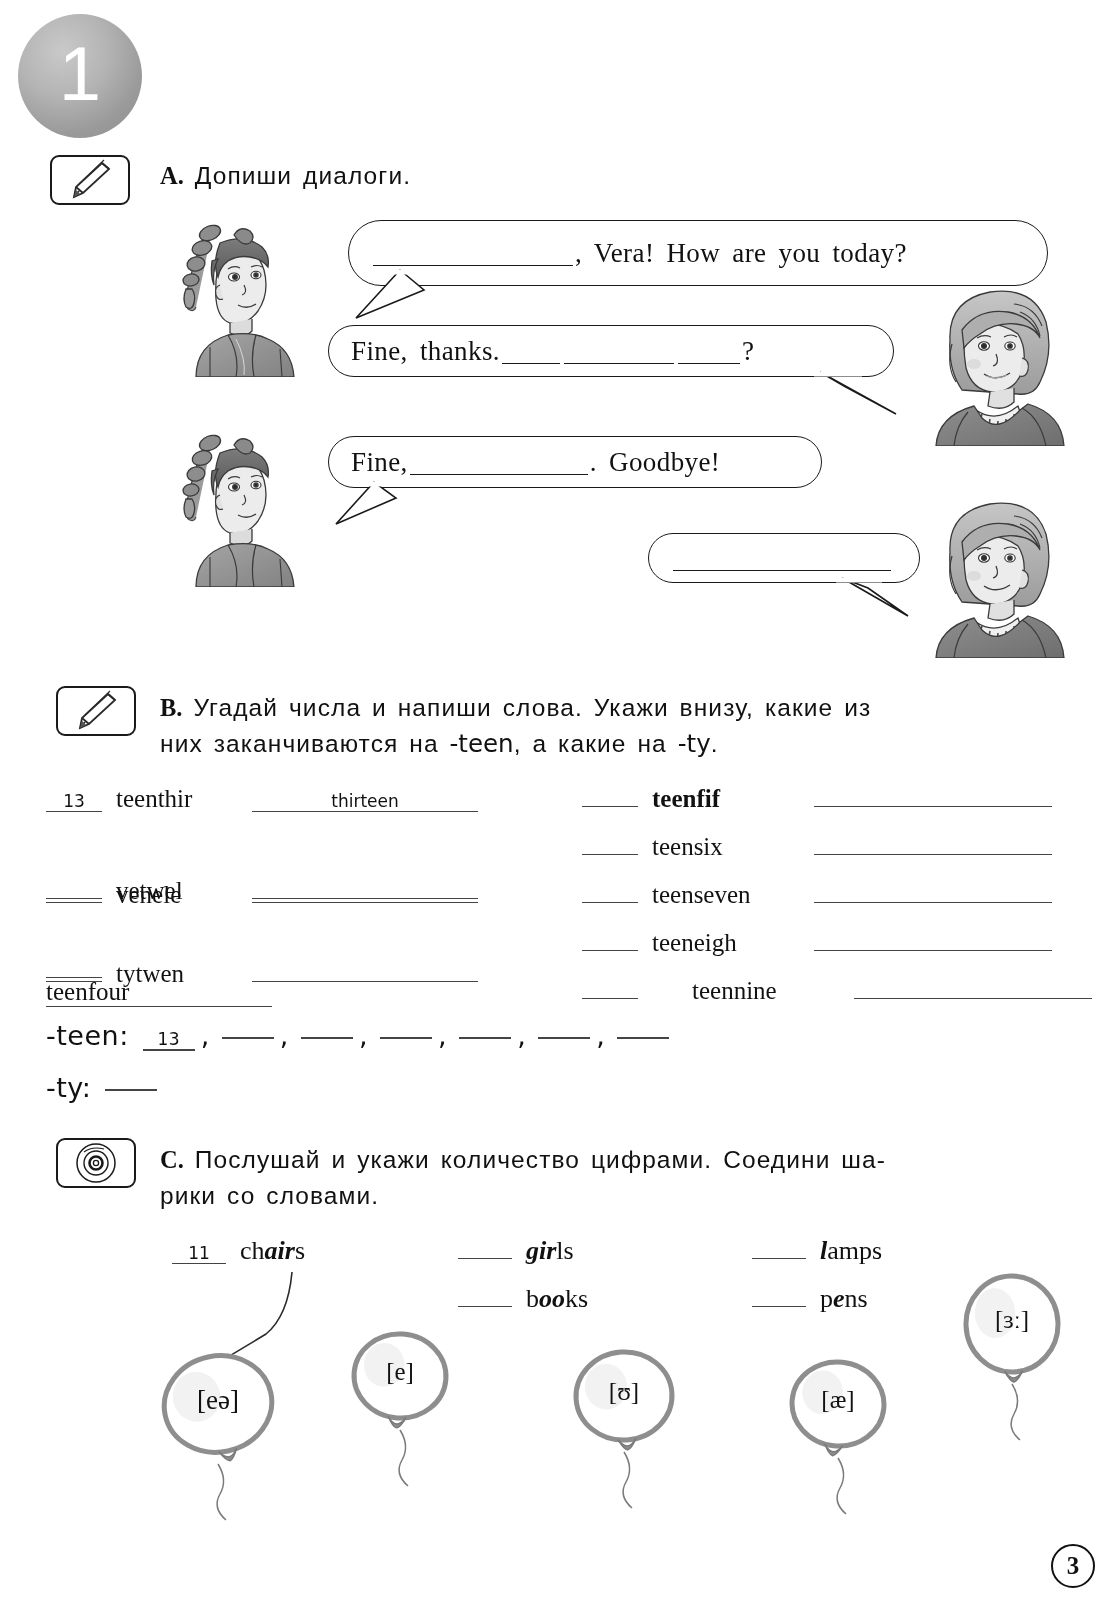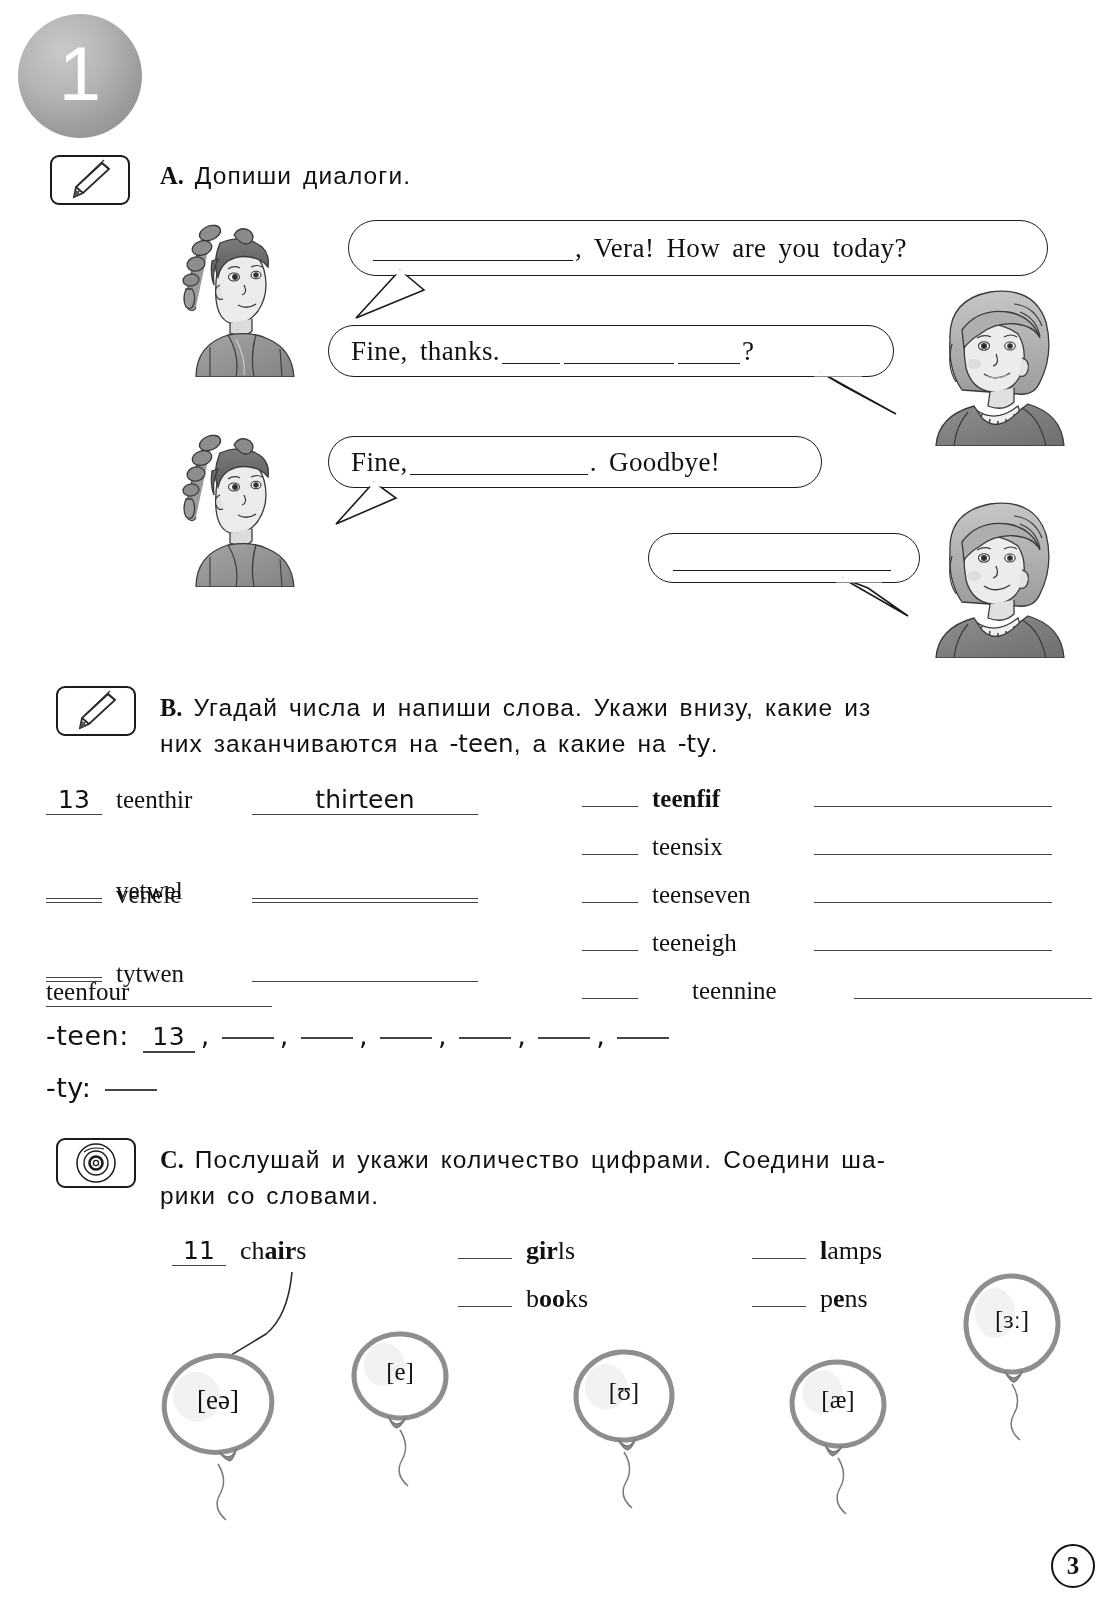--- a/index.html
+++ b/index.html
@@ -83,42 +83,42 @@
   
   .numline {
     position: absolute;
     font-family: "Liberation Serif", serif;
     font-size: 25px;
     display: flex; align-items: baseline;
     white-space: nowrap;
   }
   .writein {
     font-family: "DejaVu Sans", sans-serif;
-    font-size: 25px;
+    font-size: 17px;
     color: #111;
   }
 
   .answerline {
     position: absolute;
     font-family: "DejaVu Sans", sans-serif;
     font-size: 27px;
     display: flex; align-items: baseline;
     white-space: nowrap;
     letter-spacing: 0.5px;
   }
 
   
   .wordcell {
     position: absolute;
     font-family: "Liberation Serif", serif;
     font-size: 26px;
     display: flex; align-items: baseline; gap: 14px;
     white-space: nowrap;
   }
-  .wordcell b { font-weight: bold; }
+  .wordcell b { font-weight: bold; font-style: italic; }
 
   .balloon { position: absolute; }
 
   .pagenum {
     position: absolute; right: 22px; bottom: 18px;
     width: 44px; height: 44px; border-radius: 50%;
     border: 2.2px solid #111;
     display: flex; align-items: center; justify-content: center;
     font-family: "Liberation Serif", serif;
     font-size: 25px; font-weight: bold;
@@ -193,21 +193,21 @@
       <path d="M44 162 Q44 130 76 120 Q100 116 116 124 Q140 134 142 162 Z" fill="url(#shirtg)"></path>
       <path d="M76 120 Q88 140 84 162" stroke-width="1.2"></path>
       <path d="M104 120 Q98 140 102 162" stroke-width="1.2"></path>
       <path d="M84 124 Q94 144 92 160" stroke-width="1" stroke="#d8d8d8"></path>
       <path d="M58 132 L58 162" stroke-width="1.1"></path>
       <path d="M128 134 L130 162" stroke-width="1.1"></path>
     </g>
   </svg>
 </div>
 
-<div class="bubble" id="bubble-1" style="left:348px; top:220px; width:700px; height:56px;">
+<div class="bubble" id="bubble-1" style="left:348px; top:220px; width:700px; height:66px;">
   <div class="inner">
       <span class="blank" style="width: 200px;"></span>
       <span>,  Vera!  How  are  you  today?</span>
     </div>
 </div>
 <svg class="tail" style="left:352px; top:268px;" width="110" height="56" viewBox="0 0 110 56">
   <path d="M48 2 L4 50 L72 22 Z" fill="#fff" stroke="#1a1a1a" stroke-width="1.6"></path>
   <path d="M30 4 L78 4" stroke="#fff" stroke-width="5"></path>
 </svg>
 

